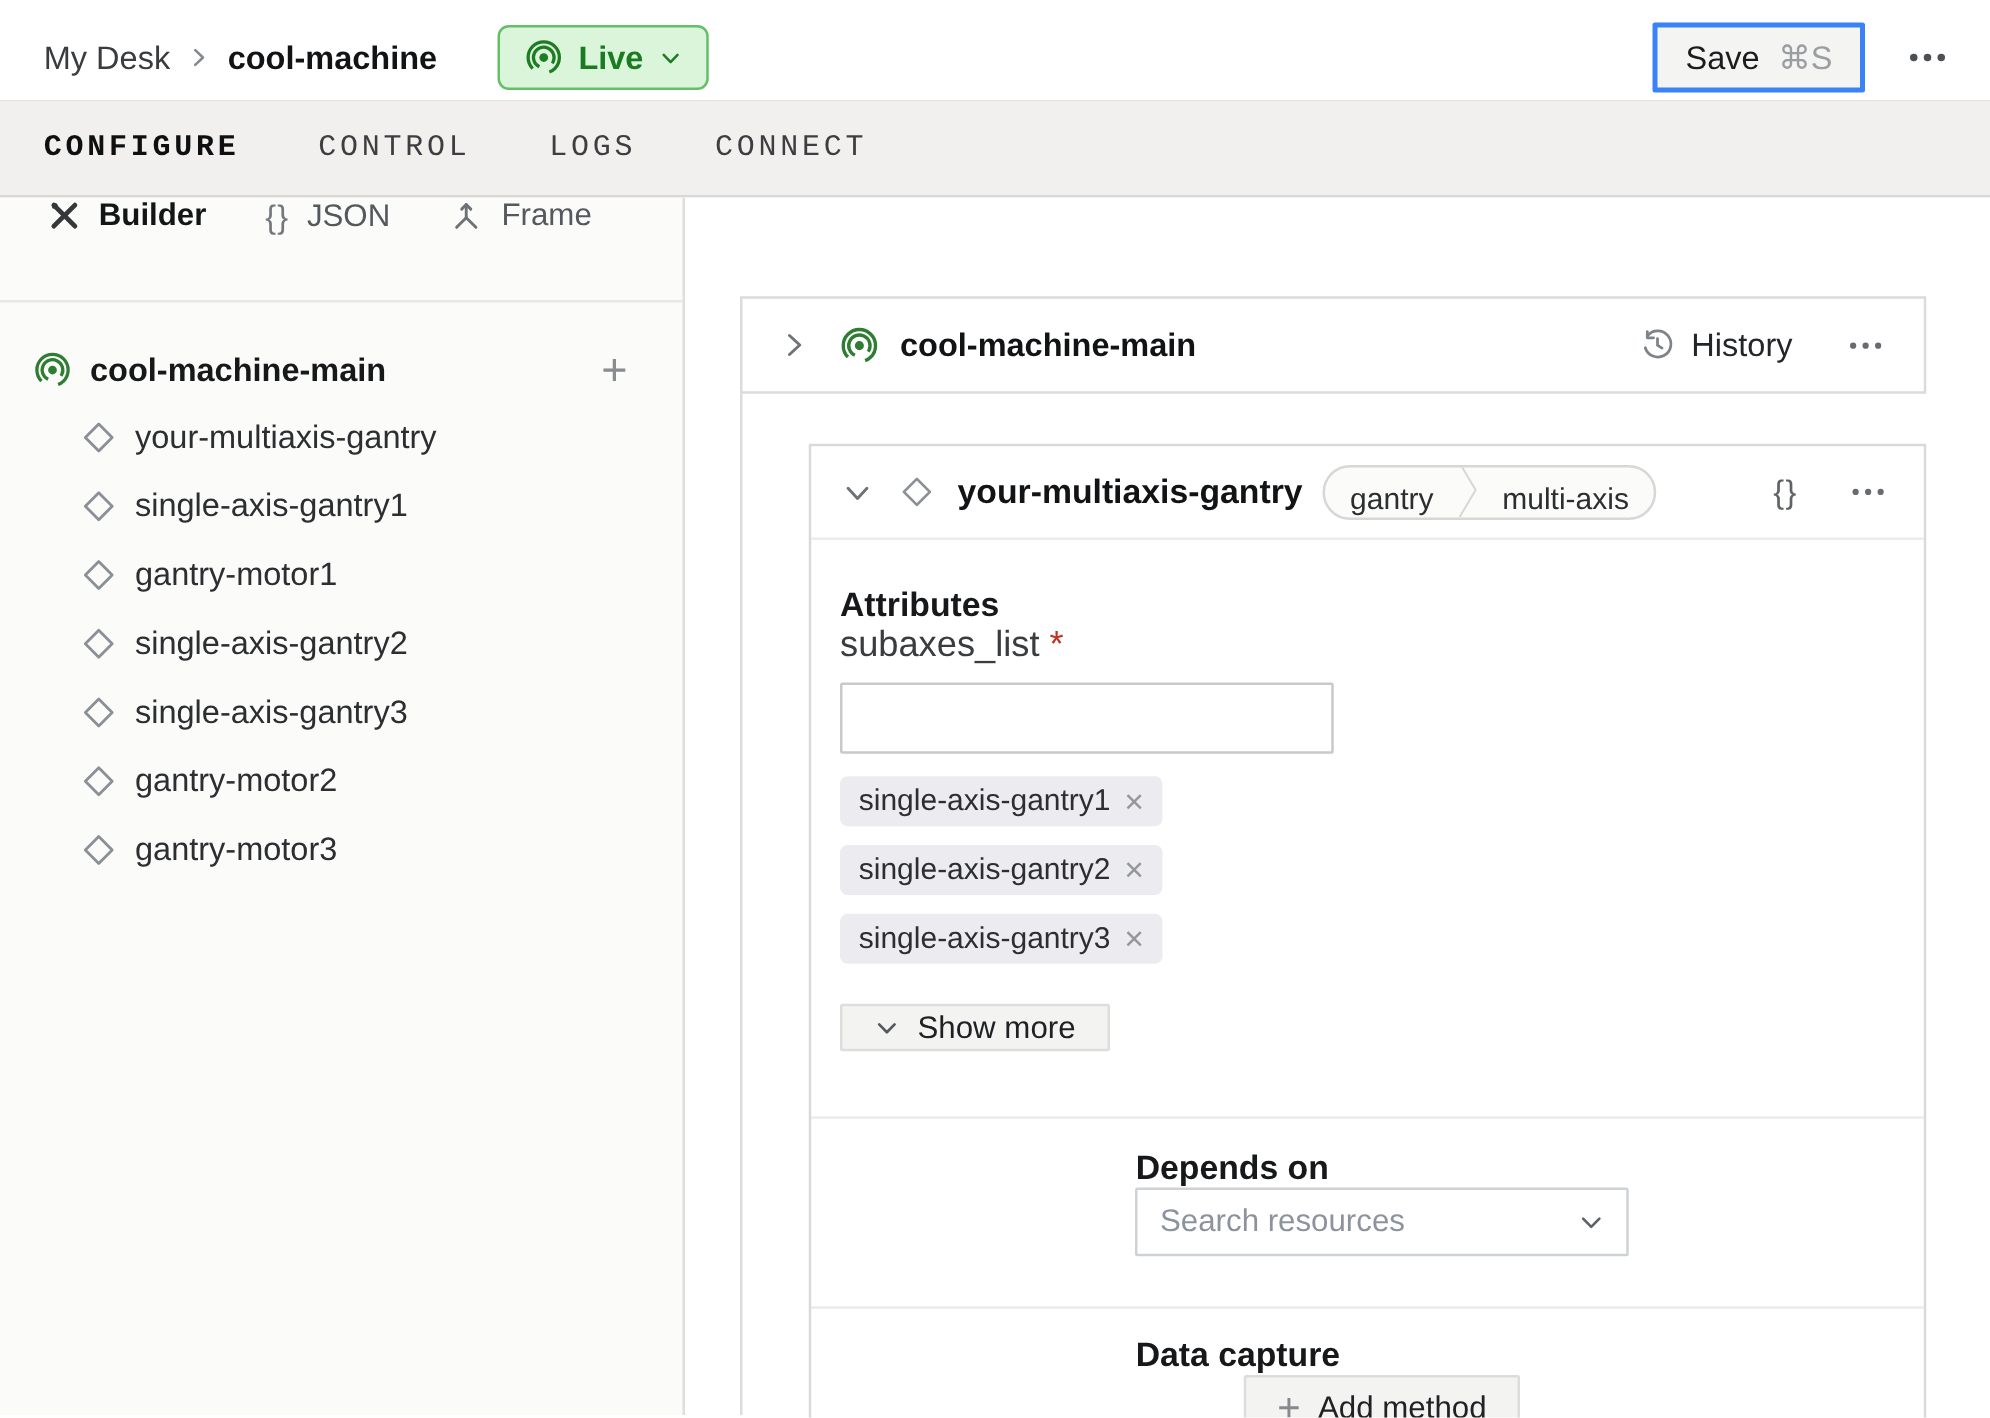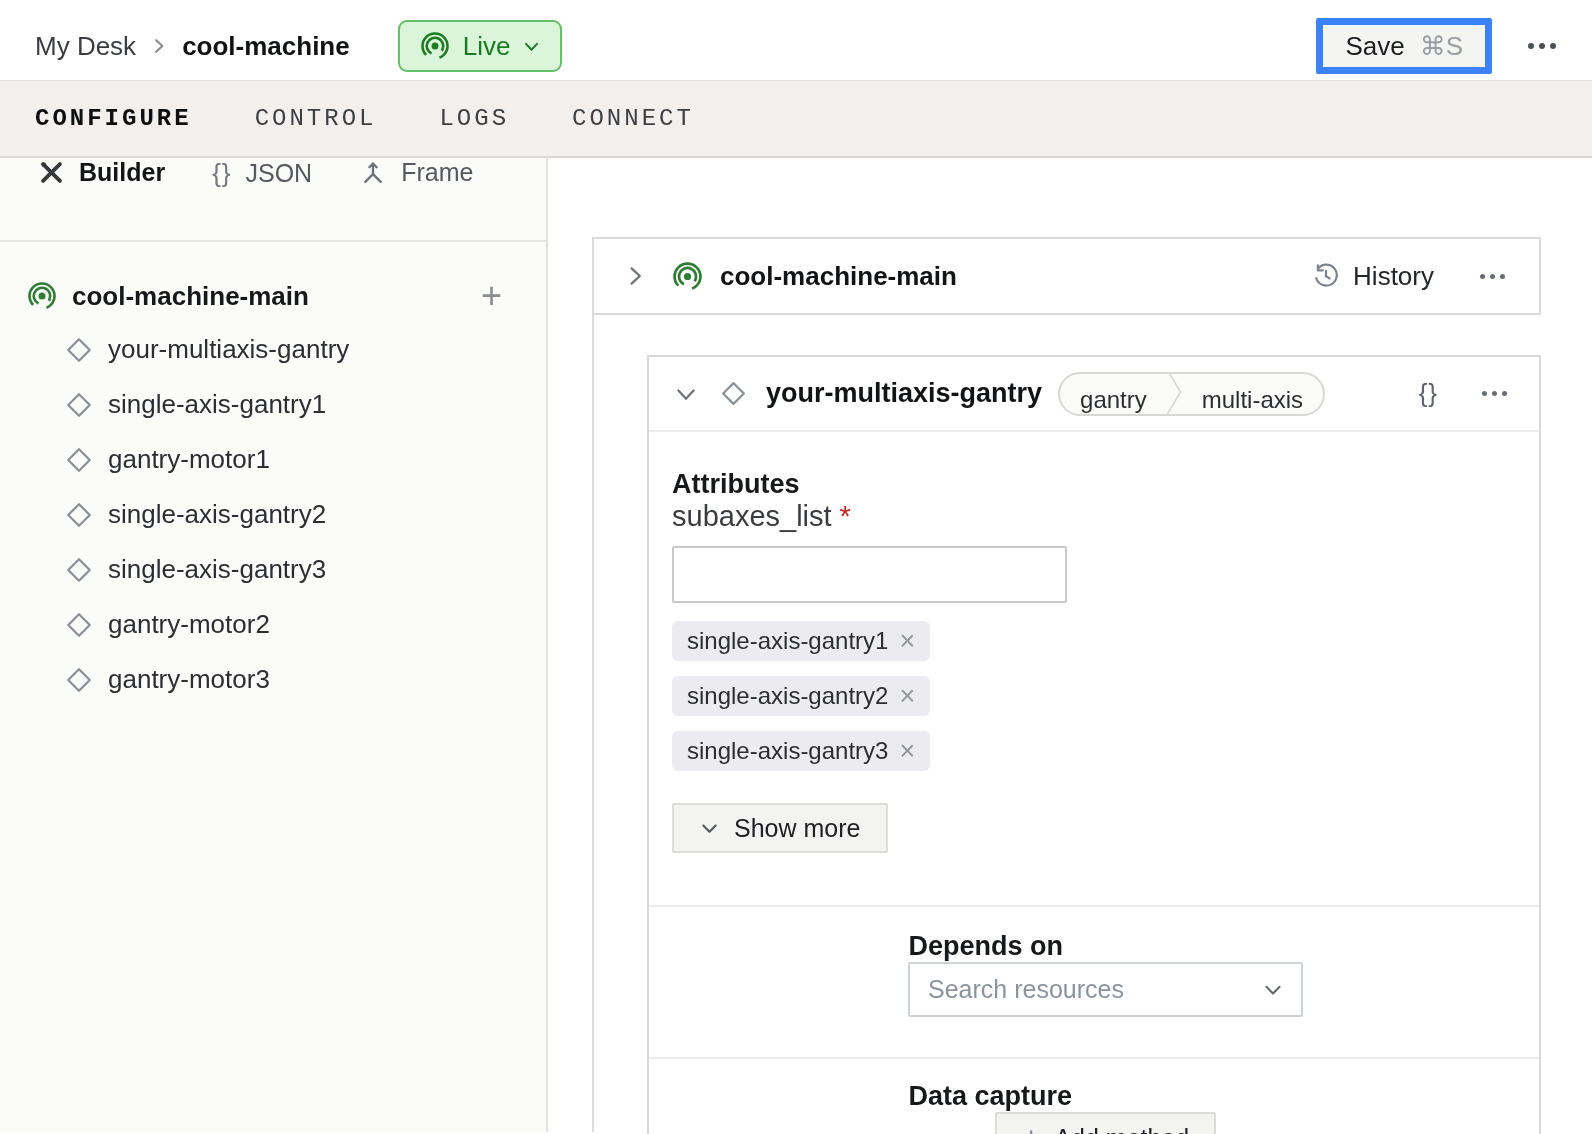--- a/index.html
+++ b/index.html
@@ -7,24 +7,24 @@
     font-family:"Liberation Sans", sans-serif; color:#26282b; }
 
   
   .topbar { height:80px; background:#fff; display:flex; align-items:center;
     padding:12px 30px 0 35px; }
   .crumb-parent { font-size:26px; color:#3a3c3f; }
   .crumb-sep { margin:0 14px; display:flex; align-items:center; }
   .crumb-current { font-size:26px; font-weight:700; color:#121315; }
   .live-btn { margin-left:48px; height:52px; display:flex; align-items:center; gap:13px;
     padding:0 20px; background:#dbf5db; border:2px solid #64bf68; border-radius:9px;
-    color:#1a7c20; font-size:26px; cursor:pointer; }
+    color:#1a7c20; font-size:26px; cursor:pointer;font-weight:bold; }
   .spacer { flex:1; }
   .save-btn { height:56px; display:flex; align-items:center; gap:15px; padding:0 22px;
-    background:#f4f4f3; border:7px solid #3b82f6; border-radius:2px; cursor:pointer; }
+    background:#f4f4f3; border:4px solid #3b82f6; border-radius:2px; cursor:pointer; }
   .save-label { font-size:26px; color:#1b1c1e; }
   .save-kbd { font-size:26px; color:#9a9da1; }
   .dots { display:flex; gap:5px; align-items:center; cursor:pointer; padding:6px; }
   .dots i { width:6px; height:6px; border-radius:50%; background:#4c4f53; }
   .dots.small i { width:5px; height:5px; background:#686c72; }
   .topbar .dots { margin-left:30px; }
 
   
   .tabbar { height:78px; background:#f1f0ef; border-top:1px solid #e3e2e1;
     border-bottom:2px solid #d9d8d7; display:flex; align-items:center; gap:63px;
@@ -84,21 +84,21 @@
   .field-label-row { display:flex; gap:8px; font-size:29px; color:#3a3c3f; }
   .req { color:#c42f21; }
   .attr-input { display:block; width:395px; height:57px; margin-top:13px;
     border:2px solid #c9c9c8; border-radius:2px; background:#fff; font-size:25px;
     padding:0 14px; outline:none; font-family:inherit; }
   .chips { margin-top:18px; display:flex; flex-direction:column; gap:15px;
     align-items:flex-start; }
   .chip { height:40px; display:flex; align-items:center; gap:11px; padding:0 15px;
     background:#ecebf0; border-radius:6px; font-size:24px; color:#2c2e31; }
   .chip-x { font-size:27px; color:#94979c; cursor:pointer; line-height:1; }
-  .showmore-btn { margin-top:32px; height:50px; display:flex; align-items:center;
+  .showmore-btn { margin-top:32px; height:38px; display:flex; align-items:center;
     gap:15px; padding:0 26px; background:#f3f3f2; border:2px solid #dddddc;
     border-radius:2px; font-size:25px; color:#202124; cursor:pointer; }
   .sec-row { align-items:center; }
   .sec-depends { padding-top:24px; padding-bottom:40px; }
   .sec-data { padding-top:22px; }
   .select-box { width:395px; height:55px; border:2px solid #cfd2d5; border-radius:2px;
     display:flex; align-items:center; padding:0 18px; cursor:pointer; background:#fff; }
   .select-input { flex:1; border:none; outline:none; font-size:25px; color:#2c2e31;
     font-family:inherit; background:transparent; }
   .select-input::placeholder { color:#8d939d; }

